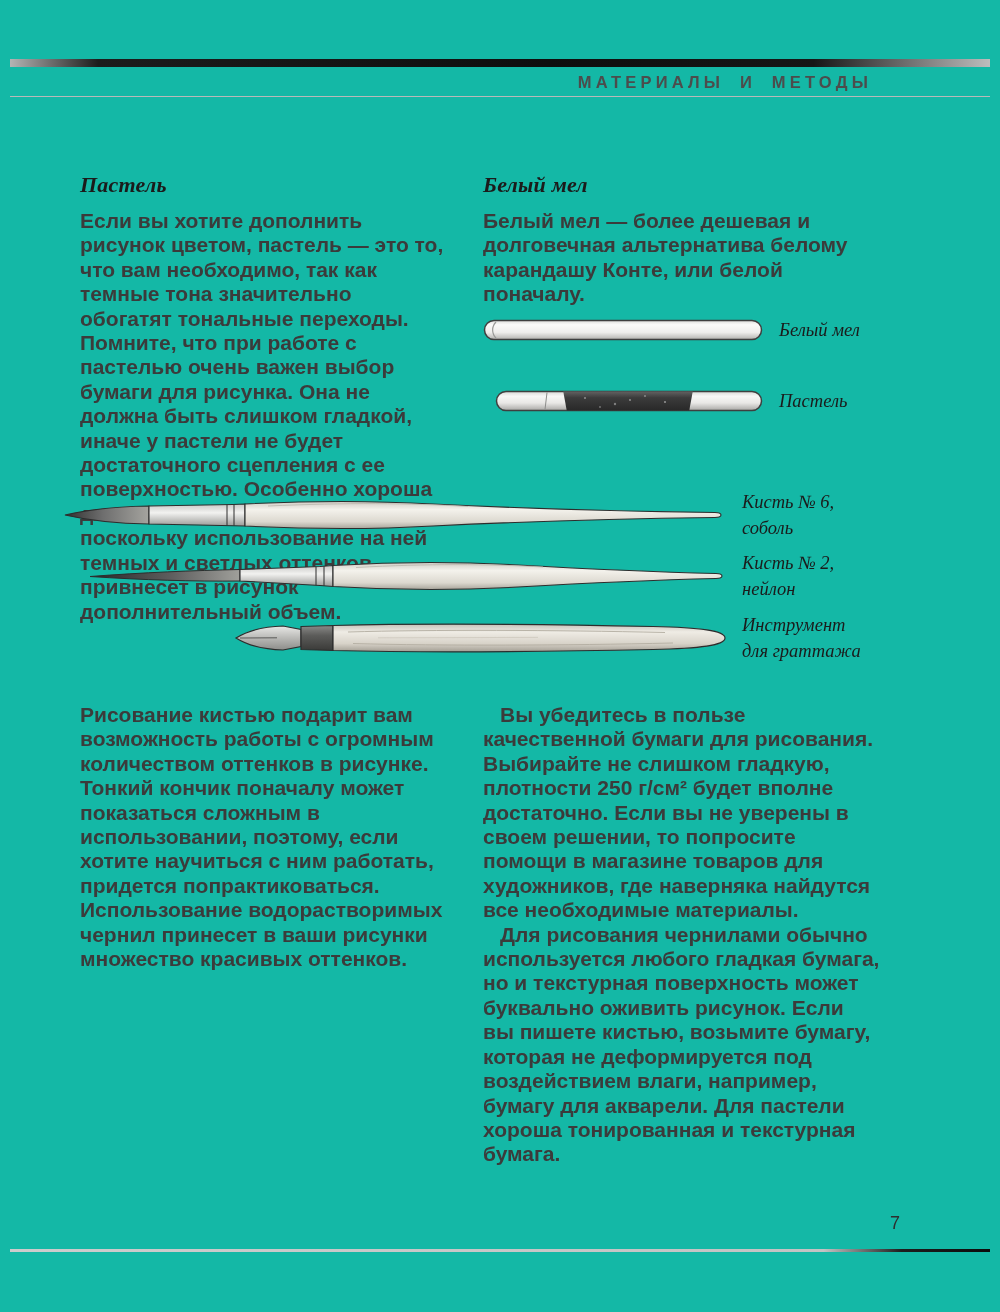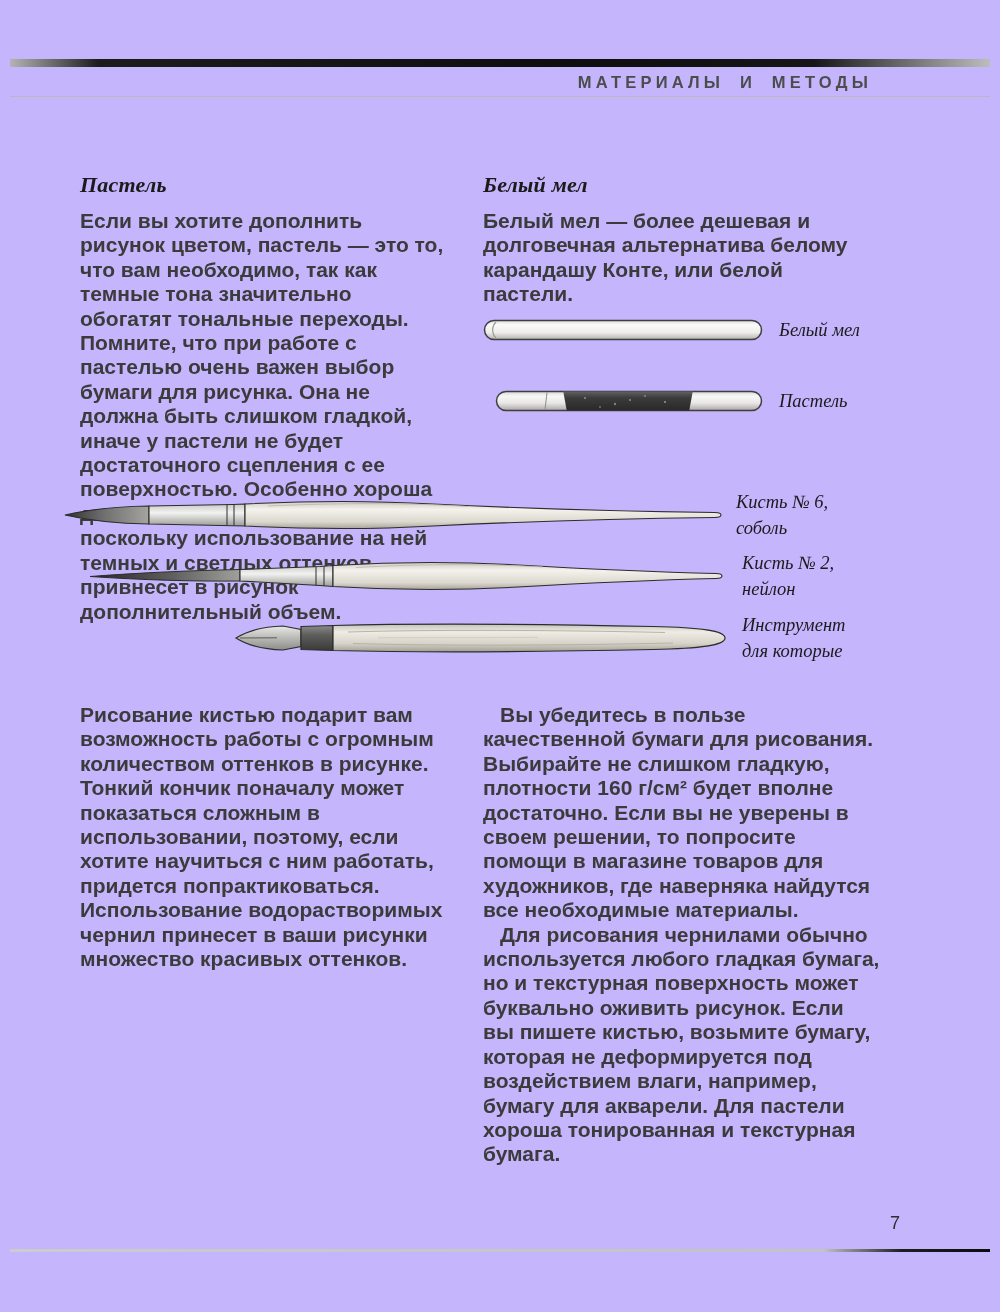--- a/index.html
+++ b/index.html
@@ -1,20 +1,20 @@
 <!DOCTYPE html>
 <html><head>
 <meta charset="utf-8">
 <style>
   * { margin:0; padding:0; box-sizing:border-box; }
   html,body { background:#ffffff; }
   body { width:1000px; }
   .page {
     position:relative; width:1000px; height:1312px;
-    background:#c4b5fd; overflow:hidden;
+    background:#14b8a6; overflow:hidden;
     font-family:"Liberation Sans","DejaVu Sans",sans-serif;
   }
 
   
   .top-bar {
     position:absolute; left:10px; top:59px; width:980px; height:8px;
     background:linear-gradient(to right,#b4b4b4 0%,#1c1c1c 9%,#0e0e0e 55%,#161616 82%,#8f8f8f 95%,#bdbdbd 100%);
   }
   .header-title {
     position:absolute; top:73px; right:128px;
@@ -43,21 +43,21 @@
 
   
   .fig { position:absolute; display:flex; align-items:center; }
   .fig-label {
     font-family:"Liberation Serif","DejaVu Serif",serif;
     font-style:italic; font-size:18.5px; line-height:26px;
     color:#1b1b1b; white-space:pre-line;
   }
   .fig-chalk    { left:483px; top:317px; } .fig-chalk    .fig-label { margin-left:16px; }
   .fig-pastel   { left:495px; top:386px; } .fig-pastel   .fig-label { margin-left:16px; }
-  .fig-brush6   { left:63px;  top:489px; } .fig-brush6   .fig-label { margin-left:5px; }
+  .fig-brush6   { left:63px;  top:489px; } .fig-brush6   .fig-label { margin-left:11px; }
   .fig-brush2   { left:88px;  top:550px;justify-content:center; } .fig-brush2   .fig-label { margin-left:11px; }
   .fig-grattage { left:233px; top:612px; } .fig-grattage .fig-label { margin-left:11px; }
   .fig svg { display:block; flex:0 0 auto; }
 
   
   .page-number {
     position:absolute; left:890px; top:1213px; width:30px;
     font-size:18px; color:#2e2e2e; text-align:left;
   }
   .bottom-rule {
@@ -77,21 +77,21 @@
   <section class="col col-pastel">
     <h2 class="section-heading">Пастель</h2>
     <div class="body-text">
       <p>Если вы хотите дополнить рисунок цветом, пастель — это то, что вам необходимо, так как темные тона значительно обогатят тональные переходы. Помните, что при работе с пастелью очень важен выбор бумаги для рисунка. Она не должна быть слишком гладкой, иначе у пастели не будет достаточного сцепления с ее поверхностью. Особенно хороша для пастели тонированная бумага, поскольку использование на ней темных и светлых оттенков привнесет в рисунок дополнительный объем.</p>
     </div>
   </section>
 
   <section class="col col-chalk">
     <h2 class="section-heading">Белый мел</h2>
     <div class="body-text">
-      <p>Белый мел — более дешевая и долговечная альтернатива белому карандашу Конте, или белой пастели.</p>
+      <p>Белый мел — более дешевая и долговечная альтернатива белому карандашу Конте, или белой поначалу.</p>
     </div>
   </section>
 
   <figure class="fig fig-chalk">
     <svg width="280" height="26" viewBox="0 0 280 26" aria-hidden="true">
       <defs>
         <linearGradient id="g-chalk" x1="0" y1="0" x2="0" y2="1">
           <stop offset="0" stop-color="#dcdcda"></stop>
           <stop offset="0.22" stop-color="#fafaf9"></stop>
           <stop offset="0.62" stop-color="#efeeec"></stop>
@@ -211,32 +211,32 @@
       </defs>
       <path d="M3,21 C14,14 30,9.5 50,9 L68,12.5 L68,29.5 L50,33 C30,32.5 14,28 3,21 Z" fill="url(#g-nib)" stroke="#2d2d2d" stroke-width="1.2"></path>
       <path d="M7,21 L44,20.8" stroke="#5a5a58" stroke-width="1"></path>
       <path d="M68,9.5 L100,8.5 L100,33.5 L68,32.5 Z" fill="url(#g-collar)" stroke="#2d2d2d" stroke-width="1.2"></path>
       <path d="M100,8.5 C180,6.5 300,7 420,9.5 C468,10.5 492,13.5 492,21 C492,28.5 468,31.5 420,32.5 C300,35 180,35.5 100,33.5 Z" fill="url(#g-handg)" stroke="#2d2d2d" stroke-width="1.2"></path>
       <path d="M115,15 C200,12.5 320,13 432,15.5" stroke="#b4aea2" stroke-width="1" fill="none" opacity="0.9"></path>
       <path d="M120,26.5 C210,29 330,28.5 440,26" stroke="#b4aea2" stroke-width="1" fill="none" opacity="0.9"></path>
       <path d="M145,20.8 L305,20.4" stroke="#c8c2b6" stroke-width="0.8" fill="none" opacity="0.8"></path>
     </svg>
     <figcaption class="fig-label">Инструмент
-для которые</figcaption>
+для граттажа</figcaption>
   </figure>
 
   <section class="col col-brushes">
     <div class="body-text">
       <p>Рисование кистью подарит вам возможность работы с огромным количеством оттенков в рисунке. Тонкий кончик поначалу может показаться сложным в использовании, поэтому, если хотите научиться с ним работать, придется попрактиковаться. Использование водорастворимых чернил принесет в ваши рисунки множество красивых оттенков.</p>
     </div>
   </section>
 
   <section class="col col-paper">
     <div class="body-text">
-      <p class="indent">Вы убедитесь в пользе качественной бумаги для рисования. Выбирайте не слишком гладкую, плотности 160 г/см² будет вполне достаточно. Если вы не уверены в своем решении, то попросите помощи в магазине товаров для художников, где наверняка найдутся все необходимые материалы.</p>
+      <p class="indent">Вы убедитесь в пользе качественной бумаги для рисования. Выбирайте не слишком гладкую, плотности 250 г/см² будет вполне достаточно. Если вы не уверены в своем решении, то попросите помощи в магазине товаров для художников, где наверняка найдутся все необходимые материалы.</p>
       <p class="indent">Для рисования чернилами обычно используется любого гладкая бумага, но и текстурная поверхность может буквально оживить рисунок. Если вы пишете кистью, возьмите бумагу, которая не деформируется под воздействием влаги, например, бумагу для акварели. Для пастели хороша тонированная и текстурная бумага.</p>
     </div>
   </section>
 
   <div class="page-number">7</div>
   <div class="bottom-rule"></div>
 
 </div>
 
 </body></html>

